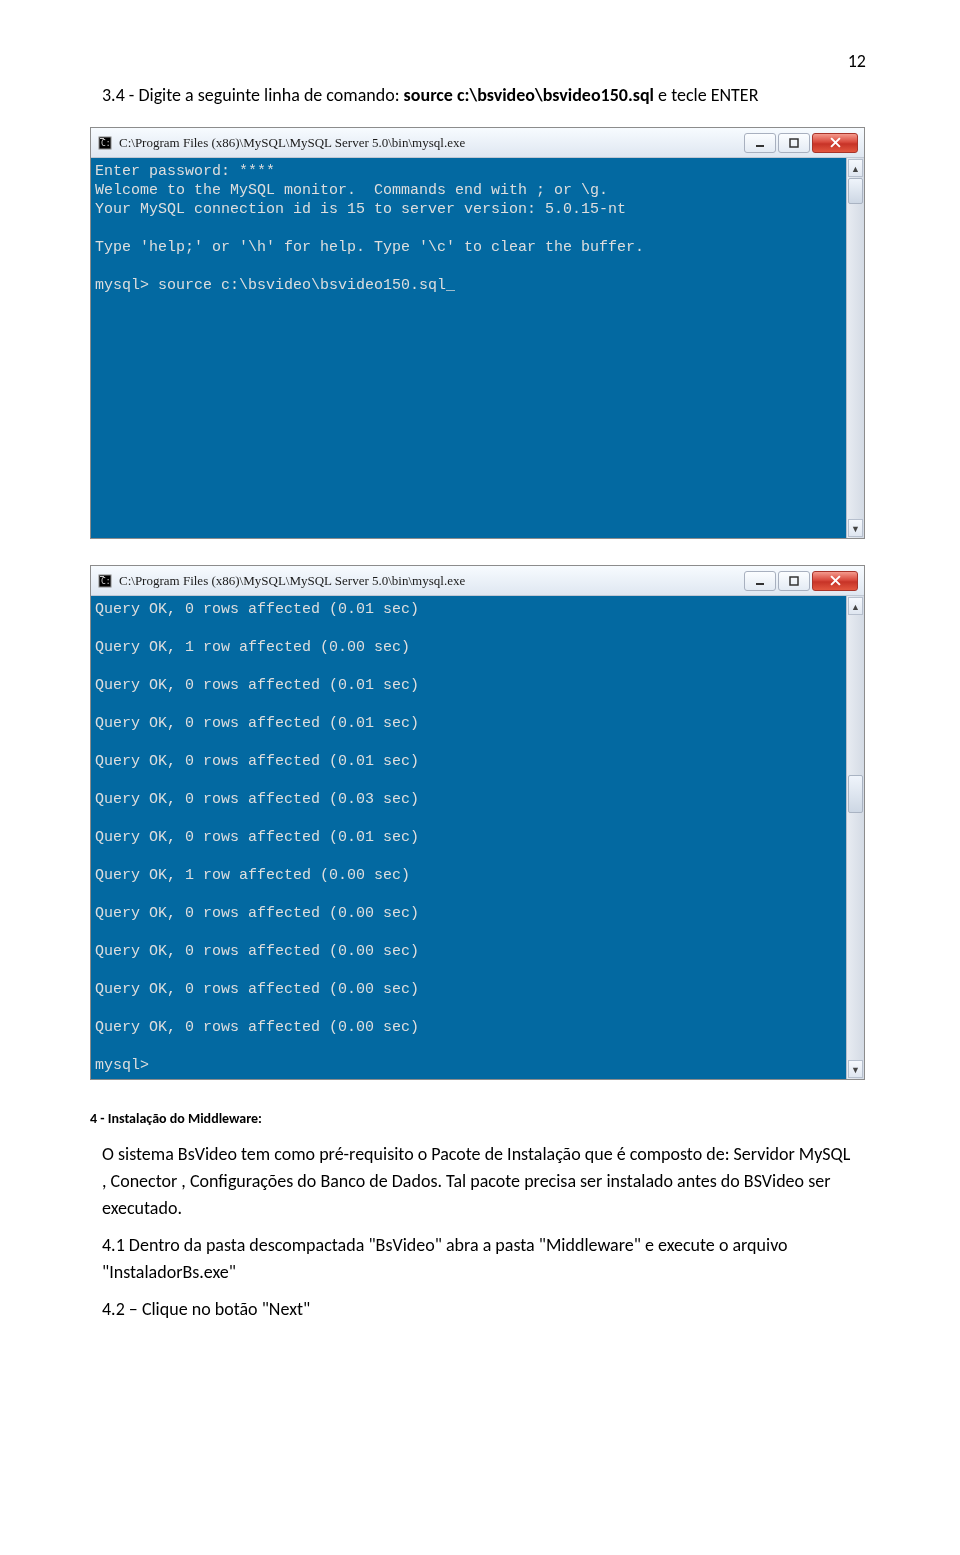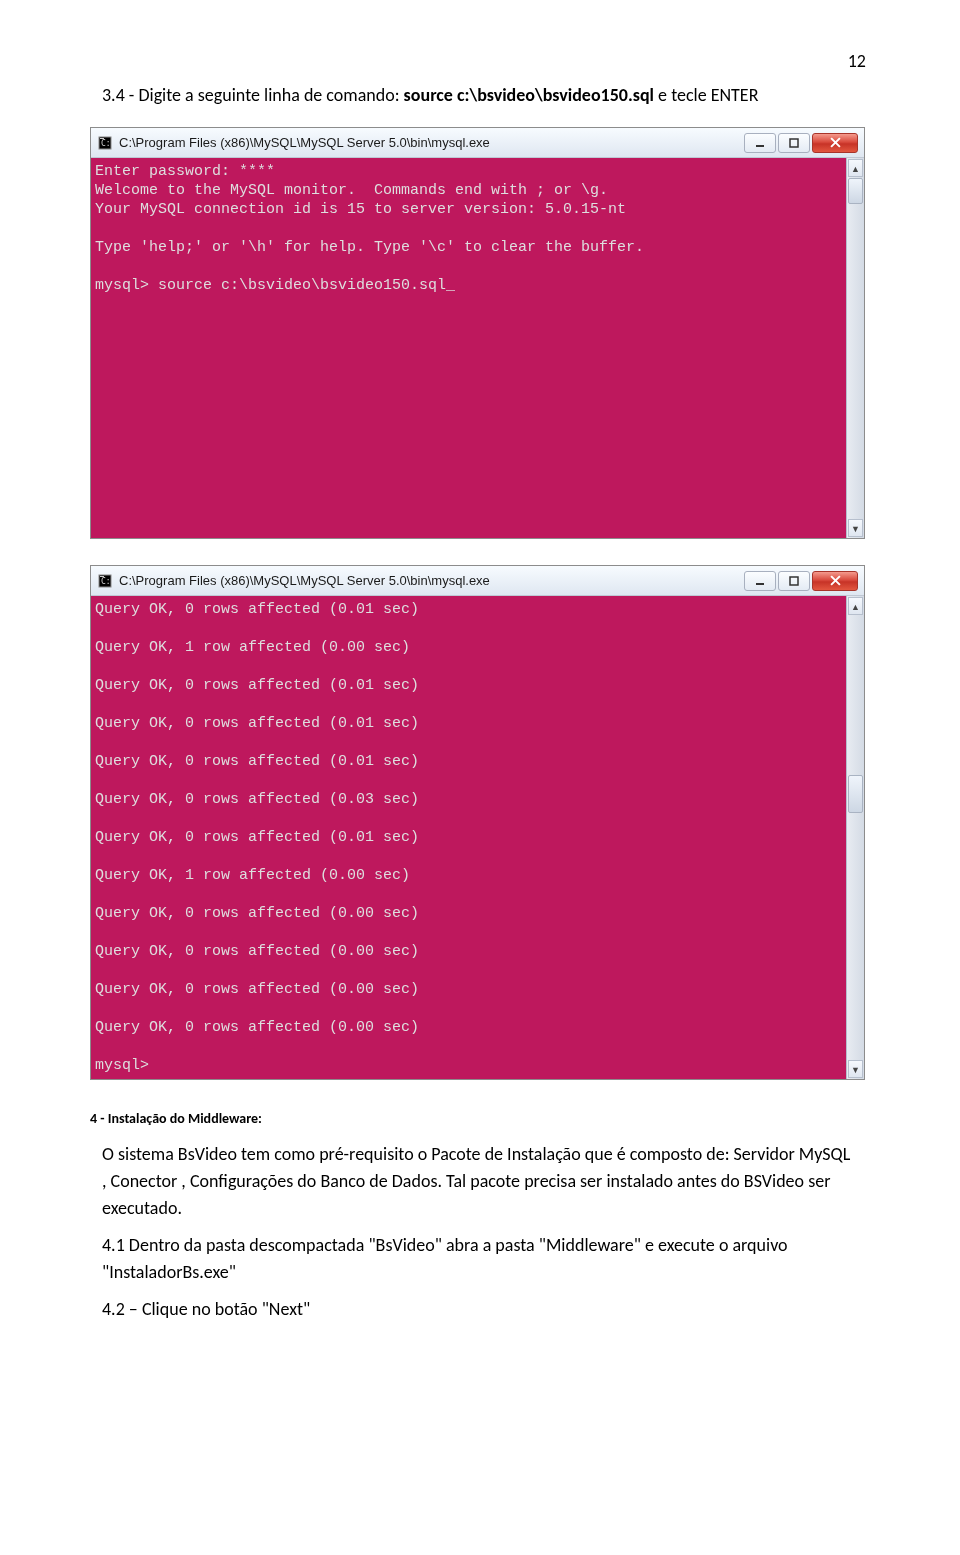--- a/index.html
+++ b/index.html
@@ -51,21 +51,21 @@
   .app-icon {
     width: 16px;
     height: 16px;
     display: flex;
     align-items: center;
     justify-content: center;
     margin-right: 6px;
   }
   .app-icon svg { display: block; }
   .title-text {
-    font-family: Liberation Sans, sans-serif;
+    font-family: Liberation Serif, serif;
     font-size: 13px;
     color: #1a1a1a;
     flex: 1;
     overflow: hidden;
     white-space: nowrap;
   }
   .win-buttons {
     display: flex;
     gap: 2px;
   }
@@ -87,21 +87,21 @@
     color: #fff;
     width: 46px;
   }
   .win-btn svg { display:block; }
   .term-body {
     display: flex;
     background: #000;
   }
   .term-content {
     flex: 1;
-    background: #be185d;
+    background: #0369a1;
     color: #dedede;
     font-family: "Lucida Console","Courier New",monospace;
     font-size: 15px;
     line-height: 19px;
     padding: 4px 4px 4px 4px;
     white-space: pre;
     overflow: hidden;
   }
   .tall .term-content { min-height: 380px; }
   .short .term-content { min-height: 300px; }

